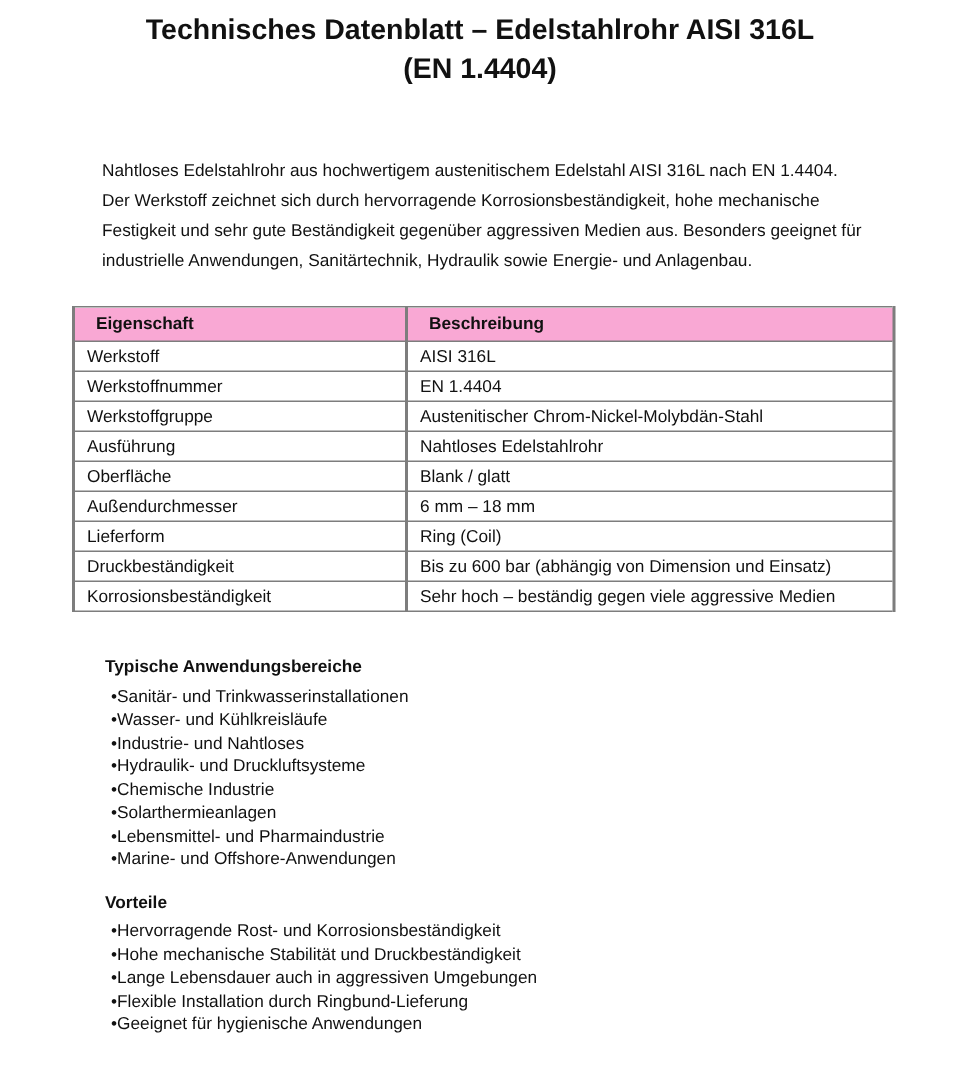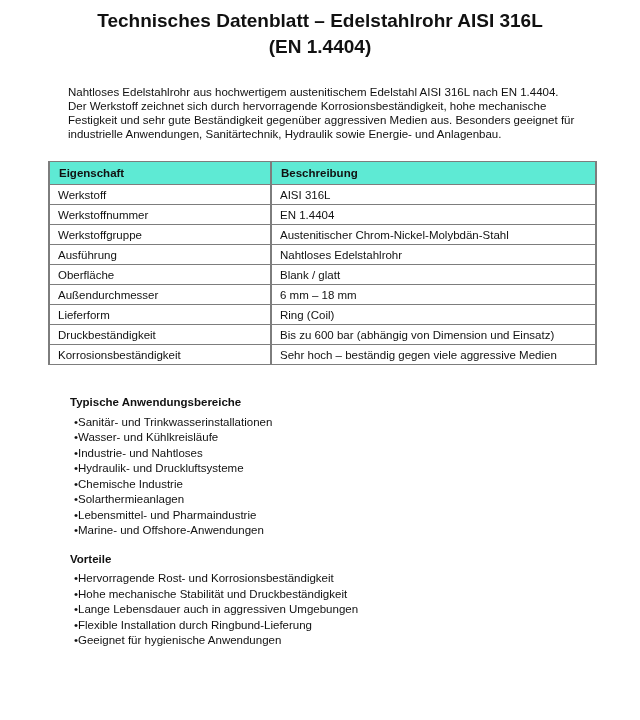--- a/index.html
+++ b/index.html
@@ -17,24 +17,24 @@
   .doc-title {
     padding-top: 8px;
     text-align: center;
     font-weight: bold;
     font-size: 19px;
     line-height: 26px;
     letter-spacing: 0;
   }
 
   .intro {
-    margin: 25px 0 0 68px;
+    margin: 44px 0 0 68px;
     width: 512px;
     font-size: 11.5px;
-    line-height: 14px;
+    line-height: 20px;
   }
 
   table.spec {
     border-collapse: collapse;
     table-layout: fixed;
     margin: 20px 0 0 48px;
     width: 547px;
     font-size: 11.5px;
   }
   table.spec th, table.spec td {
@@ -43,23 +43,23 @@
     border-left: 2px solid #7d7d7d;
     border-right: 2px solid #7d7d7d;
     text-align: left;
     vertical-align: middle;
     padding: 2.5px 8px;
     line-height: 14px;
     white-space: nowrap;
     overflow: hidden;
   }
   table.spec th {
-    background: #5eead4;
+    background: #f9a8d4;
     font-weight: bold;
-    padding: 4px 9px;
+    padding: 4px 14px;
   }
 
   .list-section { margin-left: 70px; font-size: 11.5px; }
   .list-section.apps { margin-top: 30px; }
   .list-section.adv  { margin-top: 13px; }
   .list-heading { font-weight: bold; line-height: 15.5px; }
   .list-section ul { list-style: none; margin: 4px; padding: 0; }
   .list-section li { line-height: 15.5px; }
   .list-section li::before { content: "\2022 "; }
 </style>

